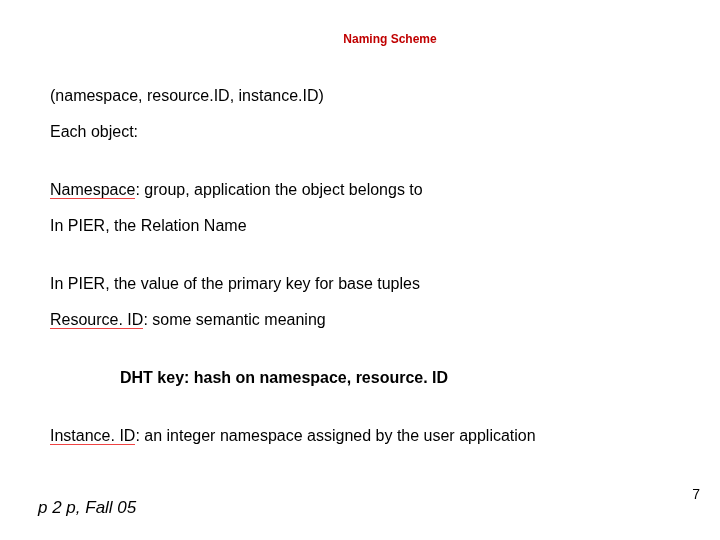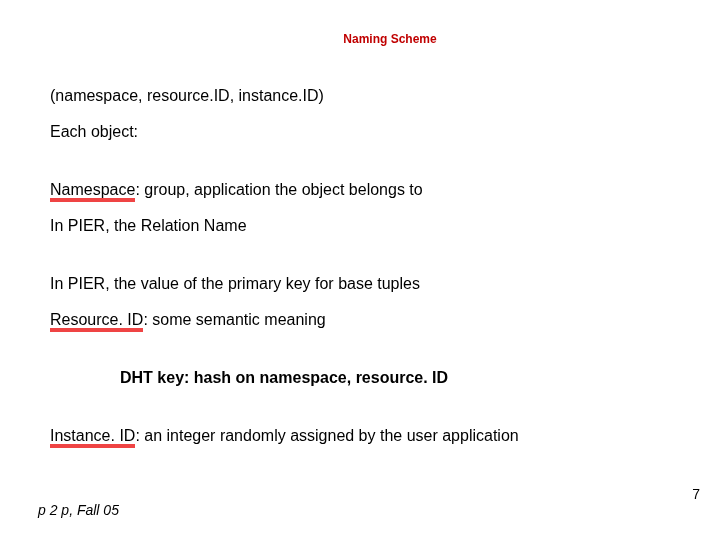--- a/index.html
+++ b/index.html
@@ -25,33 +25,33 @@
       padding-left: 10px;
     }
     .line {
       margin-bottom: 12px;
       line-height: 1.5;
     }
     .spacer {
       height: 22px;
     }
     .term {
-      border-bottom: 4px solid #ef4444;
+      border-bottom: 1px solid #ef4444;
       display: inline;
     }
     .indented {
       padding-left: 70px;
       font-weight: bold;
     }
     .footer {
       position: absolute;
       bottom: 22px;
       left: 38px;
       font-style: italic;
-      font-size: 14px;
+      font-size: 17px;
     }
     .page-number {
       position: absolute;
       bottom: 38px;
       right: 20px;
       font-family: Arial, sans-serif;
       font-size: 14px;
     }
   </style>
 </head>
@@ -69,18 +69,18 @@
   <div class="line">In PIER, the Relation Name</div>
   <div class="spacer"></div>
   <div class="line">In PIER, the value of the primary key for base tuples</div>
   <div class="line">
     <span class="term">Resource. ID</span><span>: some semantic meaning</span>
   </div>
   <div class="spacer"></div>
   <div class="line indented">DHT key: hash on namespace, resource. ID</div>
   <div class="spacer"></div>
   <div class="line">
-    <span class="term">Instance. ID</span><span>: an integer randomly assigned by the user application</span>
+    <span class="term">Instance. ID</span><span>: an integer namespace assigned by the user application</span>
   </div>
 </div>
 
 <div class="footer">p 2 p, Fall 05</div>
 <div class="page-number">7</div>
 
 </body></html>

